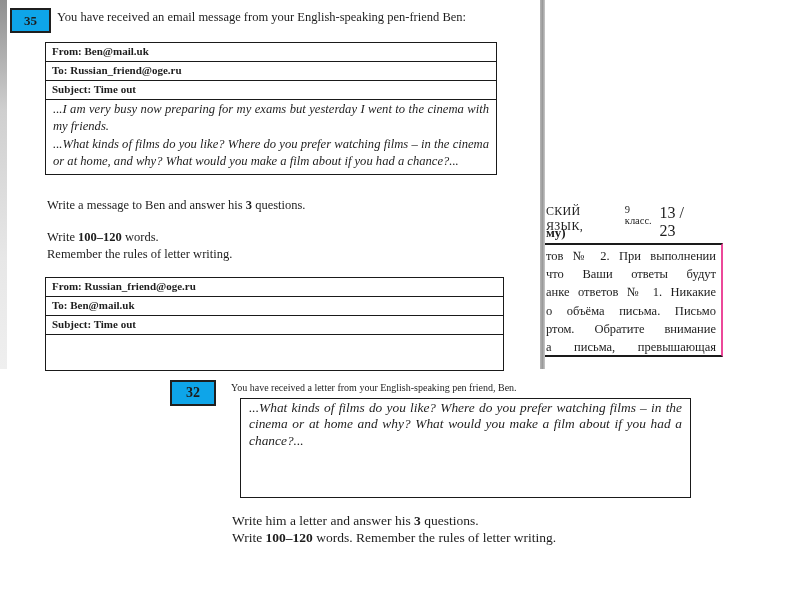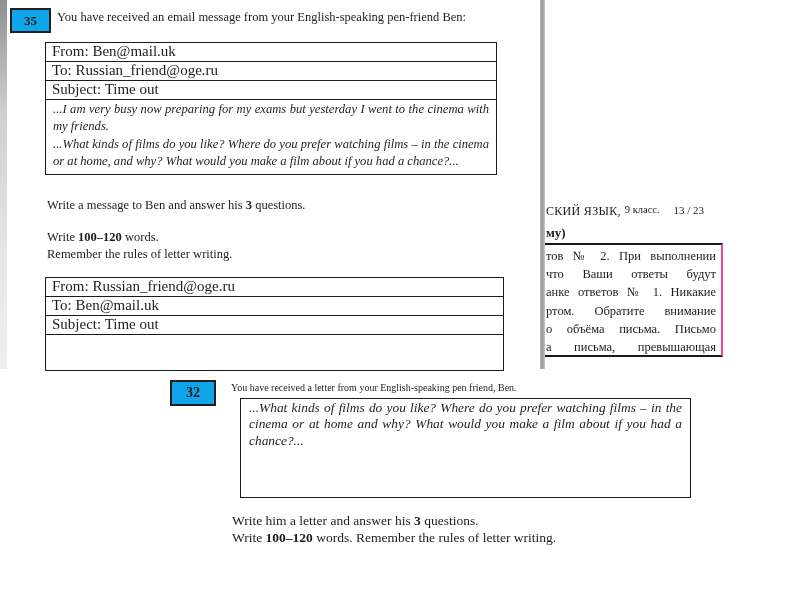--- a/index.html
+++ b/index.html
@@ -21,37 +21,37 @@
   .numbox{border:2px solid #1f1f1f;text-align:center;font-weight:bold;
     display:flex;align-items:center;justify-content:center;background:#0ea5e9;}
   .numbox.n35{left:10px;top:8px;width:37px;height:21px;font-size:13px;}
   .numbox.n32{left:170px;top:380px;width:42px;height:22px;font-size:14px;}
 
   .t35-intro{left:57px;top:10px;width:470px;font-size:12.5px;}
 
   .mail-table{border:1.5px solid #1a1a1a;background:#fff;}
   .mt1{left:45px;top:42px;width:450px;}
   .mt2{left:45px;top:277px;width:457px;}
-  .mail-row{border-bottom:1.5px solid #1a1a1a;font-weight:normal;
-    font-size:15px;line-height:15px;padding:1px 6px 2px 6px;}
+  .mail-row{border-bottom:1.5px solid #1a1a1a;font-weight:bold;
+    font-size:11px;line-height:15px;padding:1px 6px 2px 6px;}
   .mail-body{font-style:italic;font-size:12.6px;line-height:17.4px;
     text-align:justify;padding:1px 7px 3px 7px;}
   .mail-body p{margin:0;}
   .mail-body-empty{height:31px;}
 
   .instr{font-size:12.5px;line-height:16px;}
   .i35-1{left:47px;top:197px;}
   .i35-2{left:47px;top:229px;}
   .i35-3{left:47px;top:246px;}
 
   
   .ru-header{left:546px;top:204px;width:158px;display:flex;align-items:flex-start;}
   .ru-caps{font-size:12px;letter-spacing:.3px;}
   .ru-small{font-size:10.5px;margin-left:4px;}
-  .ru-pagenum{font-size:11px;margin-left:auto;}
+  .ru-pagenum{font-size:16px;margin-left:auto;}
   .ru-sub{left:546px;top:225px;font-size:13px;font-weight:bold;}
   .ru-box{left:545px;top:243px;width:178px;height:114px;background:#fff;
     border-top:2px solid #1a1a1a;border-right:2px solid #ec4899;border-bottom:2px solid #1a1a1a;
     padding:2px 5px 0 1px;box-sizing:border-box;}
   .ru-line{font-size:12.5px;line-height:18.2px;white-space:nowrap;
     text-align:justify;text-align-last:justify;}
 
   
   .t32-intro{left:231px;top:382px;width:460px;font-size:10px;}
   .t32-box{left:240px;top:398px;width:433px;height:97px;border:1.5px solid #1a1a1a;
@@ -102,22 +102,22 @@
 <div class="abs ru-header">
   <span class="ru-caps">СКИЙ ЯЗЫК,</span>
   <span class="ru-small">9 класс.</span>
   <span class="ru-pagenum">13 / 23</span>
 </div>
 <div class="abs ru-sub">му)</div>
 <div class="abs ru-box">
   <div class="ru-line">тов № 2. При выполнении</div>
   <div class="ru-line">что Ваши ответы будут</div>
   <div class="ru-line">анке ответов № 1. Никакие</div>
+  <div class="ru-line">о объёма письма. Письмо</div>
   <div class="ru-line">ртом. Обратите внимание</div>
-  <div class="ru-line">о объёма письма. Письмо</div>
   <div class="ru-line">а письма, превышающая</div>
 </div>
 
 <div class="abs numbox n32">
   <span>32</span>
 </div>
 
 <div class="abs t32-intro">You have received a letter from your English-speaking pen friend, Ben.</div>
 
 <div class="abs t32-box">

